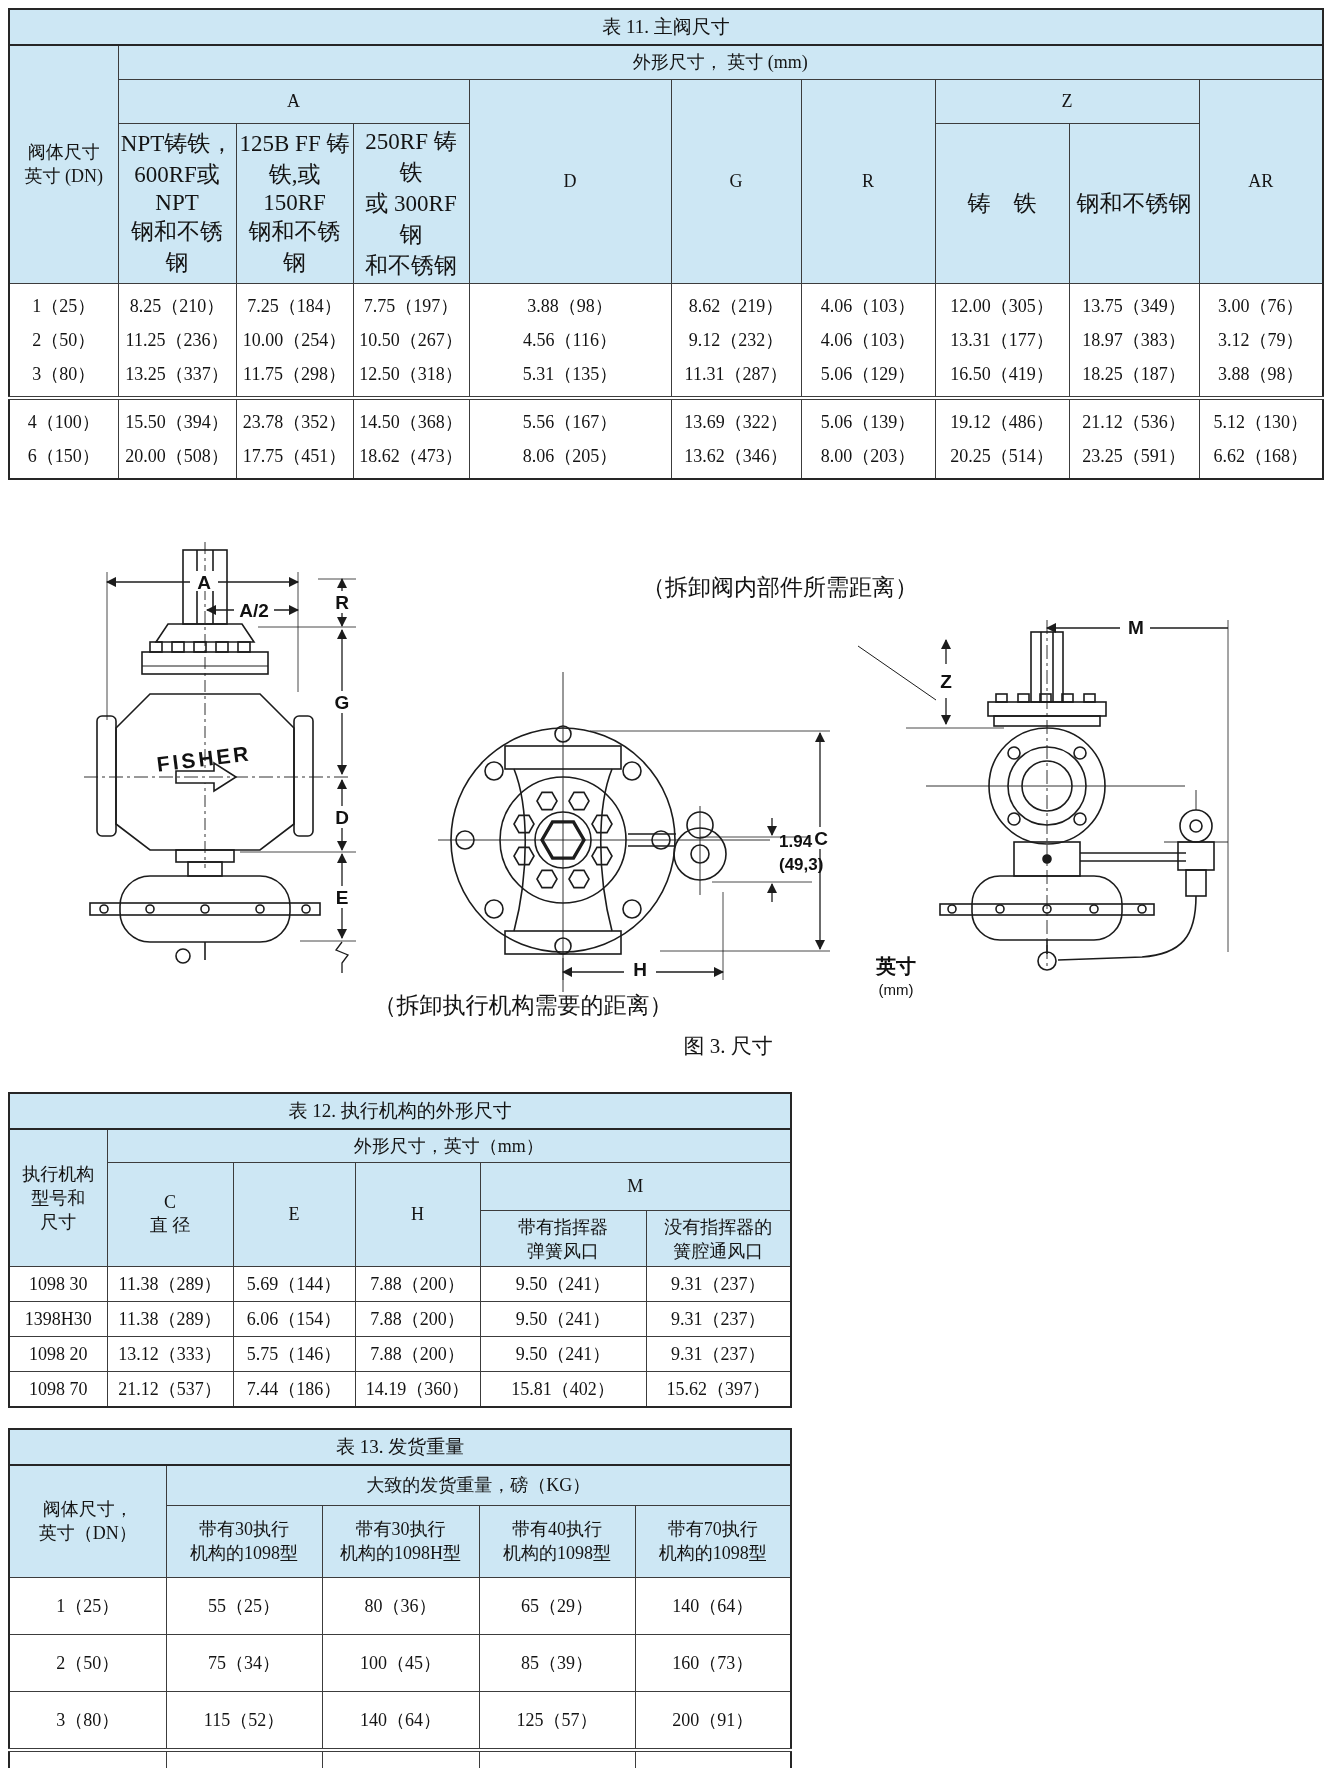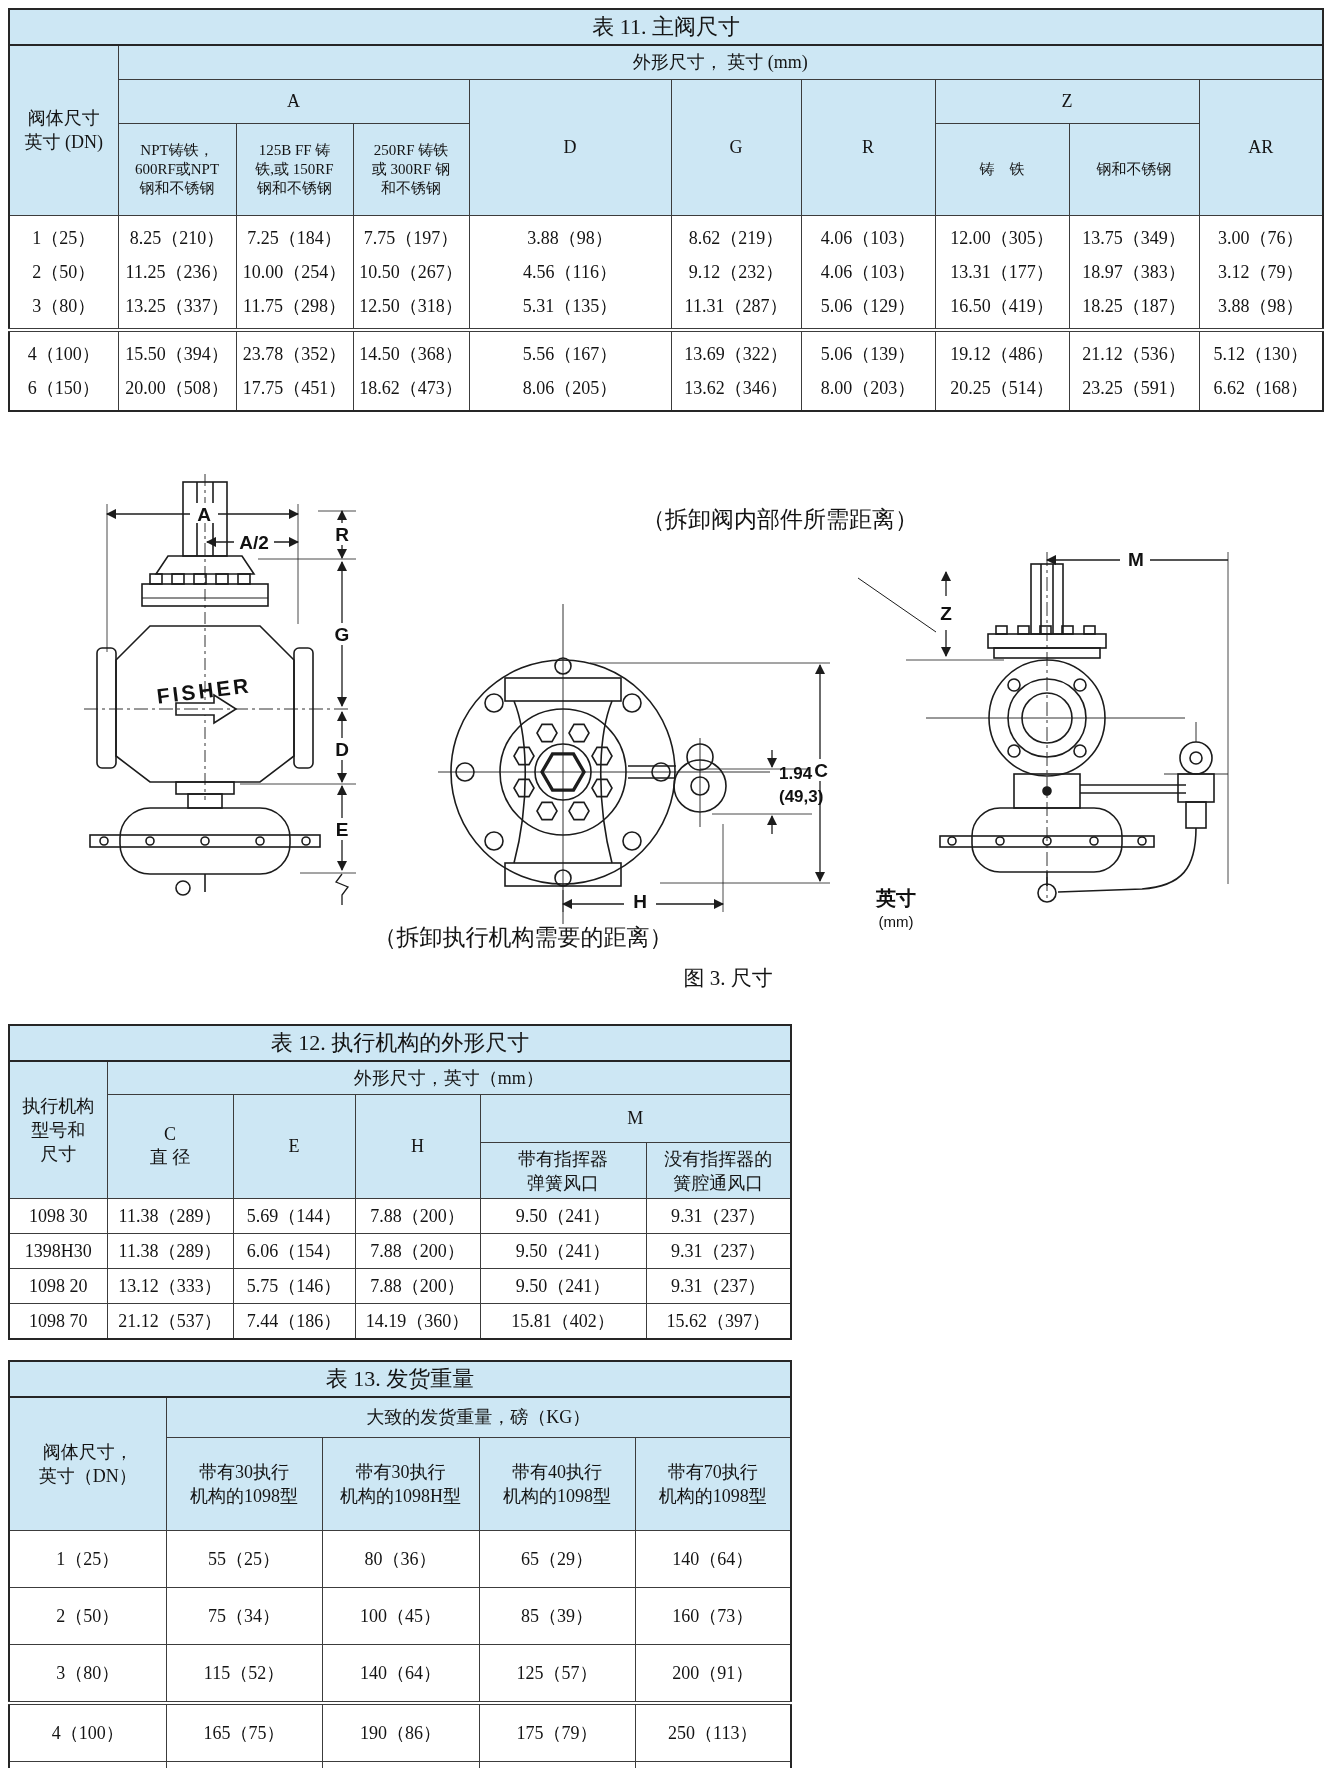--- a/index.html
+++ b/index.html
@@ -8,33 +8,33 @@
     font-family:"Liberation Serif","DejaVu Serif",serif;color:#141414;
   }
   table{border-collapse:collapse;table-layout:fixed;font-size:18px;border:2px solid #262626}
   .t11{width:1314px;margin:8px 0 0 8px}
   .t12{width:782px;margin:16px 0 8px 8px}
   .t13{width:782px;margin:20px 0 0 8px}
   th,td{border:1px solid #3c3c3c;text-align:center;vertical-align:middle;
         font-weight:normal;white-space:pre-line;padding:2px;overflow:hidden}
   th{background:#cde7f4}
   td{background:#fff}
-  .ttl{font-size:22px;height:30px;border-bottom:2px solid #262626}
+  .ttl{font-size:19px;height:30px;border-bottom:2px solid #262626}
   .t11 .h1{height:34px}
   .t11 .h2{height:44px}
-  .t11 .h3{height:92px;font-size:15px}
+  .t11 .h3{height:92px;font-size:23px}
   .t11 tbody td{padding:5px 2px}
   .ln{display:block;line-height:34px}
   .gsep td{border-top:4px double #3c3c3c}
   .t12 .h1{height:34px}
   .t12 .h2{height:48px}
   .t12 .h3{height:56px}
   .t12 tbody td{height:30px}
   .t13 .h1{height:40px}
-  .t13 .h3{height:93px}
+  .t13 .h3{height:72px}
   .t13 tbody td{height:52px}
   .figwrap{position:relative;margin:0 0 0 8px}
   svg text{font-family:"Liberation Sans","DejaVu Sans",sans-serif}
   svg .cn{font-family:"Liberation Serif","DejaVu Serif",serif}
 </style>
 </head>
 <body>
 
 <table class="t11">
   <colgroup>

